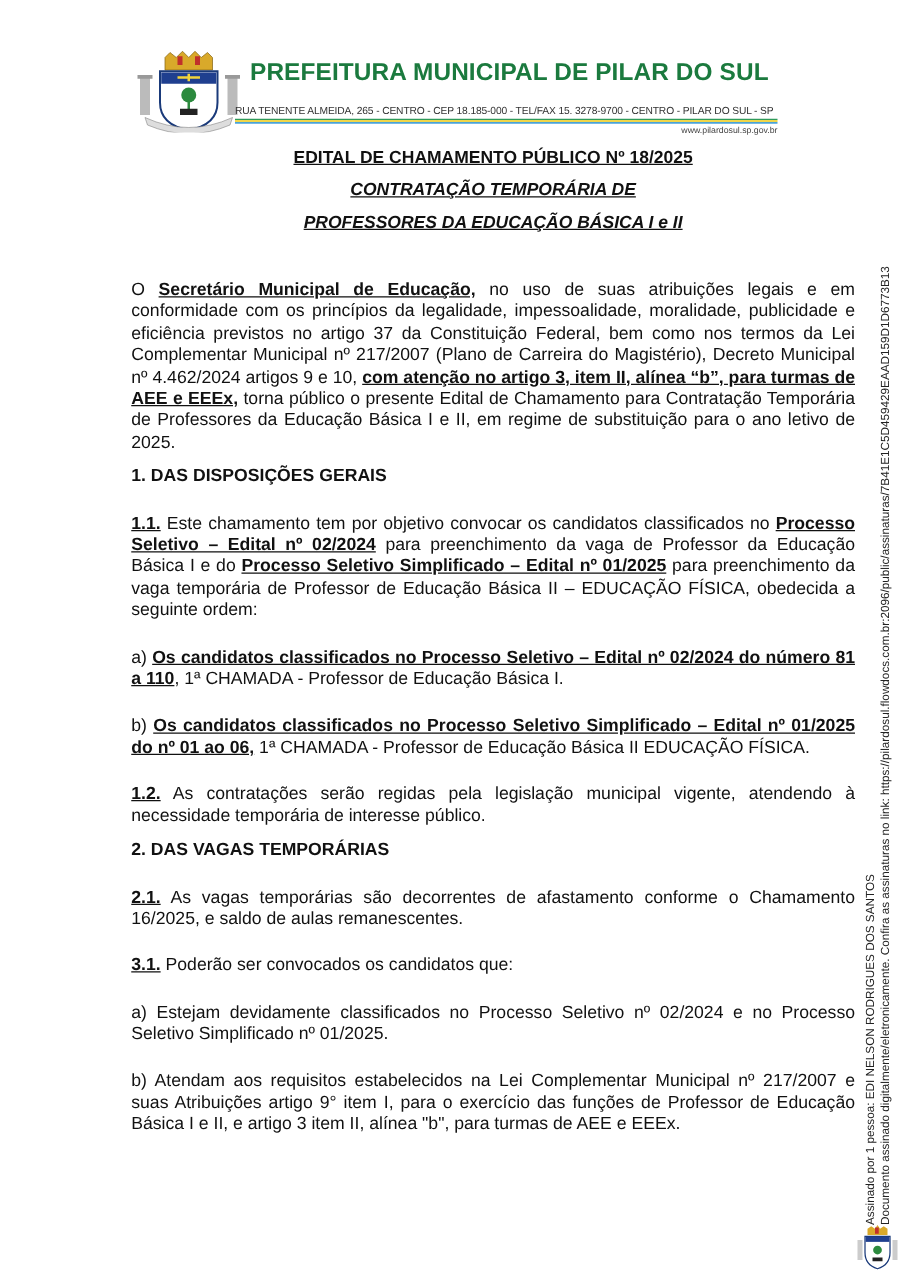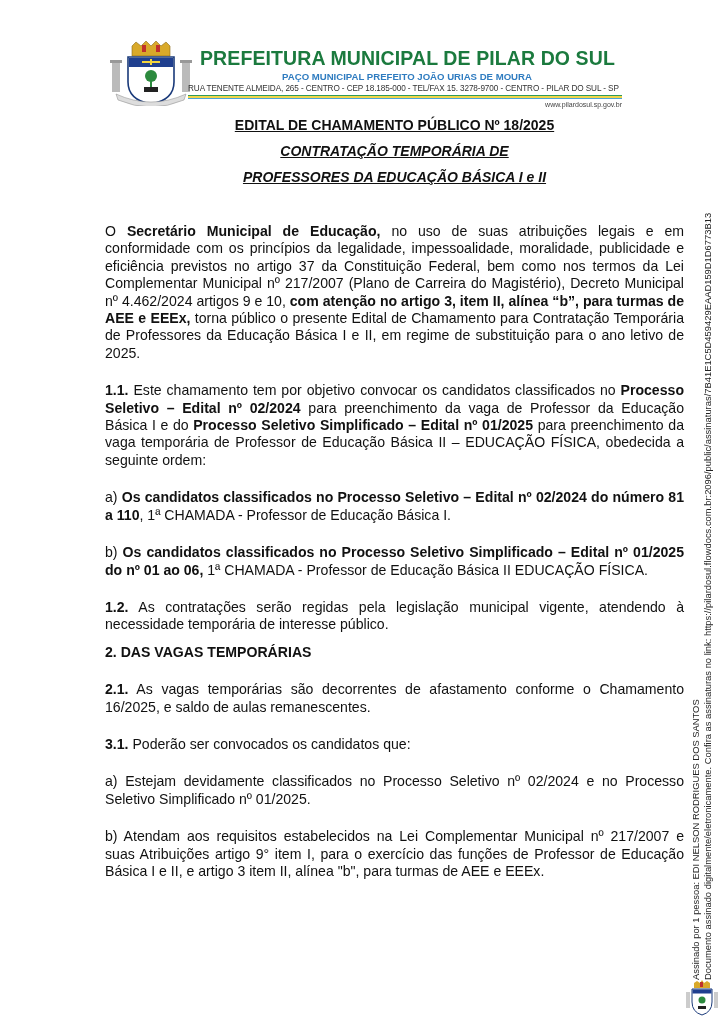--- a/index.html
+++ b/index.html
@@ -21,21 +21,21 @@
 
   
   .doc { position: absolute; left: 105px; top: 117px; width: 579px; font-size: 14.1px; line-height: 17.4px; }
   .doc-title { text-align: center; font-weight: bold; text-decoration: underline; font-size: 14px;
                margin: 0; line-height: 17px; }
   .doc-title + .doc-title { margin-top: 9px; font-style: italic; }
   p { margin: 0; text-align: justify; }
   .para { margin-top: 20px; }
   .intro { margin-top: 37px; }
   .section { font-weight: bold; margin-top: 10px; }
-  b { font-weight: bold; }
+  b { font-weight: bold; text-decoration: underline; }
 
   
   .side { position: absolute; left: 690px; top: 980px; transform-origin: left top; transform: rotate(-90deg);
           font-size: 9.4px; line-height: 12px; color: #222; white-space: nowrap; }
   .seal { position: absolute; left: 684px; top: 980px; width: 36px; height: 38px; }
 </style>
 </head>
 <body>
 
 <div class="header">
@@ -54,33 +54,33 @@
     <rect x="21" y="18" width="44" height="9" fill="#1f3f8f"></rect>
     <rect x="34" y="21" width="18" height="2" fill="#f2d43b"></rect>
     <rect x="42" y="19" width="2" height="6" fill="#f2d43b"></rect>
     <circle cx="43" cy="36" r="6" fill="#2c8a3e"></circle>
     <rect x="42" y="38" width="2" height="10" fill="#2c8a3e"></rect>
     <rect x="36" y="47" width="14" height="5" fill="#222"></rect>
 
     <path d="M8 54 Q43 70 78 54 L76 60 Q43 74 10 60 Z" fill="#ddd" stroke="#888" stroke-width="0.5"></path>
   </svg>
   <div class="title-main">PREFEITURA MUNICIPAL DE PILAR DO SUL</div>
-  <div class="title-sub">PAÇO MUNICIPAL PREFEITO JOÃO URIAS DE MOURA</div>
   <div class="address">RUA TENENTE ALMEIDA, 265 - CENTRO - CEP 18.185-000 - TEL/FAX 15. 3278-9700 - CENTRO - PILAR DO SUL - SP</div>
   <div class="rule"></div>
   <div class="website">www.pilardosul.sp.gov.br</div>
 </div>
 
 <div class="doc">
   <p class="doc-title">EDITAL DE CHAMAMENTO PÚBLICO Nº 18/2025</p>
   <p class="doc-title">CONTRATAÇÃO TEMPORÁRIA DE</p>
   <p class="doc-title">PROFESSORES DA EDUCAÇÃO BÁSICA I e II</p>
 
   <p class="intro"><span>O </span><b>Secretário Municipal de Educação,</b><span> no uso de suas atribuições legais e em conformidade com os princípios da legalidade, impessoalidade, moralidade, publicidade e eficiência previstos no artigo 37 da Constituição Federal, bem como nos termos da Lei Complementar Municipal nº 217/2007 (Plano de Carreira do Magistério), Decreto Municipal nº 4.462/2024  artigos 9 e 10, </span><b>com atenção no artigo 3, item II, alínea “b”, para turmas de AEE e EEEx,</b><span> torna público o presente Edital de Chamamento para Contratação Temporária de Professores da Educação Básica I e II, em regime de substituição para o ano letivo de 2025.</span></p>
 
+  <p class="section">1. DAS DISPOSIÇÕES GERAIS</p>
 
   <p class="para"><b>1.1.</b><span> Este chamamento tem por objetivo convocar os candidatos classificados no </span><b>Processo Seletivo – Edital nº 02/2024</b><span> para preenchimento da vaga de Professor da Educação Básica I e do </span><b>Processo Seletivo Simplificado – Edital nº 01/2025</b><span> para preenchimento da vaga temporária de Professor de Educação Básica II – EDUCAÇÃO FÍSICA, obedecida a seguinte ordem:</span></p>
 
   <p class="para"><span>a) </span><b>Os candidatos classificados no Processo Seletivo – Edital nº 02/2024 do número 81 a 110</b><span>, 1ª CHAMADA - Professor de Educação Básica I.</span></p>
 
   <p class="para"><span>b) </span><b>Os candidatos classificados no Processo Seletivo Simplificado – Edital nº 01/2025 do nº 01 ao 06,</b><span> 1ª CHAMADA - Professor de Educação Básica II EDUCAÇÃO FÍSICA.</span></p>
 
   <p class="para"><b>1.2.</b><span> As contratações serão regidas pela legislação municipal vigente, atendendo à necessidade temporária de interesse público.</span></p>
 
   <p class="section">2. DAS VAGAS TEMPORÁRIAS</p>

